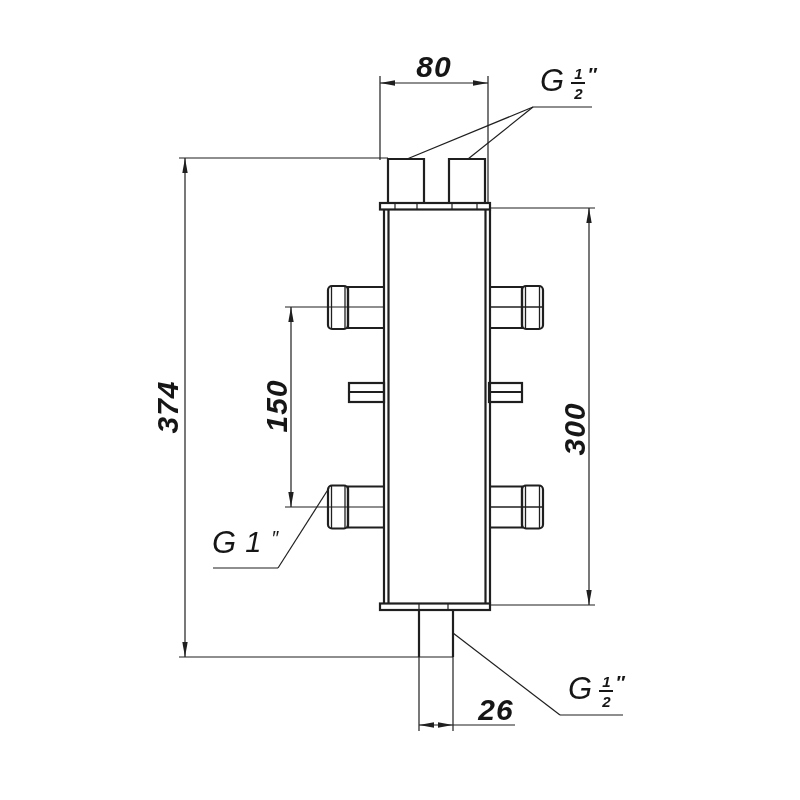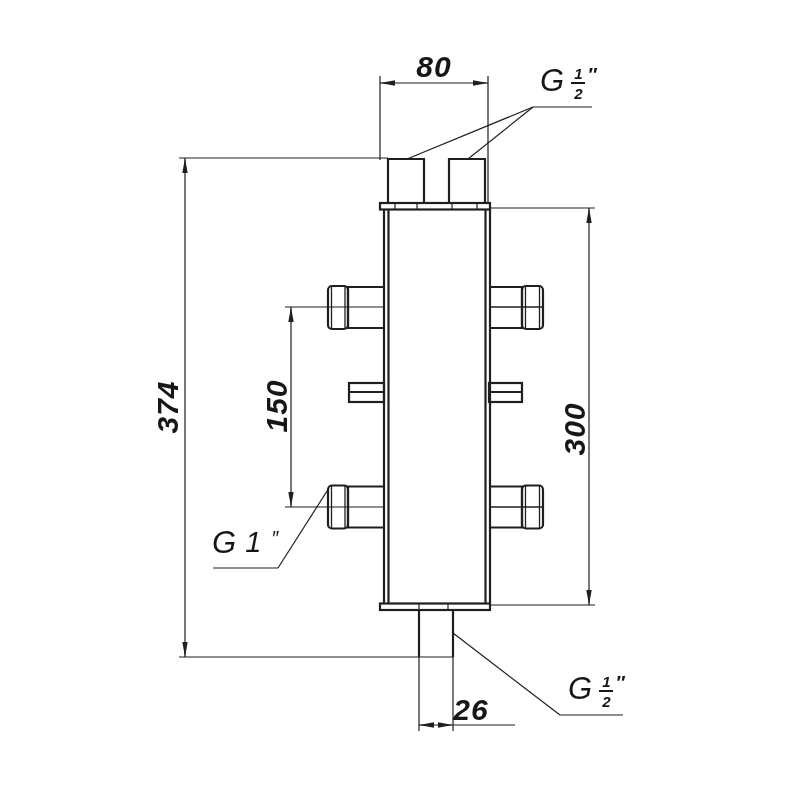--- a/index.html
+++ b/index.html
@@ -185,21 +185,21 @@
   </svg>
 
   <div class="dim-text" style="left:394px;top:52px;width:80px;height:30px;">80</div>
 
   <div class="dim-text vtext" style="left:113px;top:390px;">374</div>
 
   <div class="dim-text vtext" style="left:222px;top:389px;">150</div>
 
   <div class="dim-text vtext" style="left:520px;top:412px;">300</div>
 
-  <div class="dim-text" style="left:431px;top:695px;width:80px;height:30px;">26</div>
+  <div class="dim-text" style="left:456px;top:695px;width:80px;height:30px;">26</div>
 
   <div class="glabel" style="left:540px;top:68px;">
     <span class="gletter">G</span>
     <span class="gfrac">
       <span class="fnum">1</span>
       <span class="fden">2</span>
     </span>
     <span class="ginch">″</span>
   </div>
 

